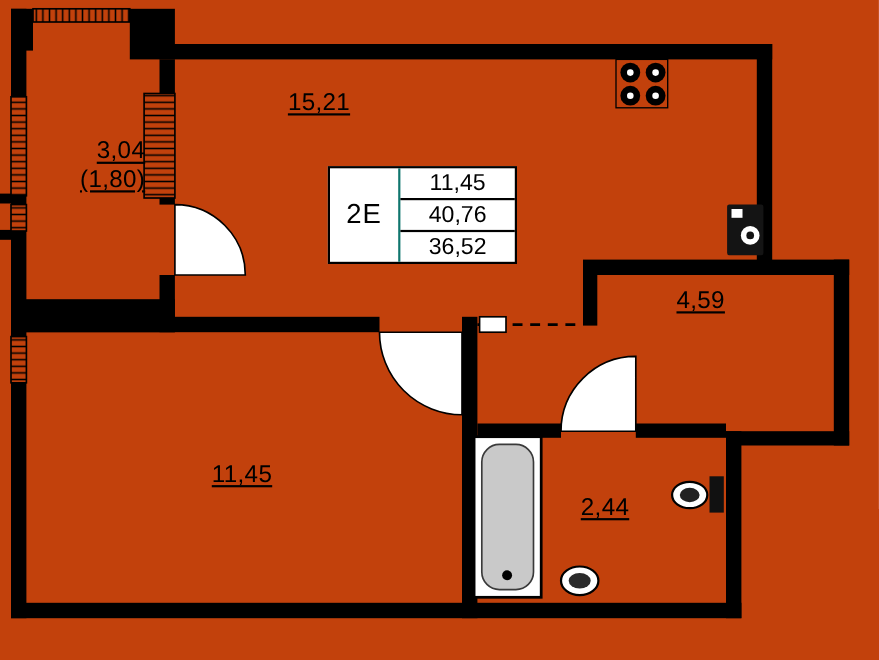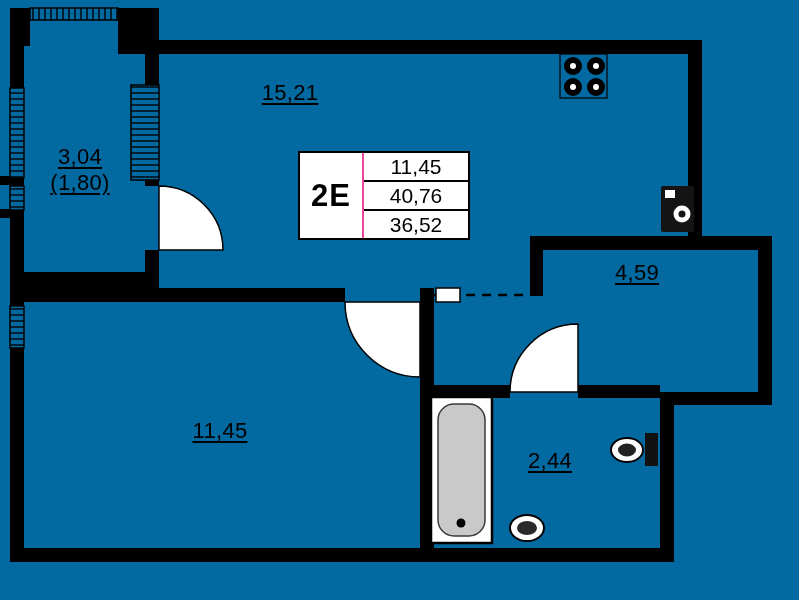--- a/index.html
+++ b/index.html
@@ -1,33 +1,33 @@
 <!DOCTYPE html>
 <html><head>
 <meta charset="utf-8">
 <style>
   html,body{margin:0;padding:0;background:#fff;}
   .stage{
-    position:relative;width:799px;height:600px;background:#0369a1;
+    position:relative;width:799px;height:600px;background:#c2410c;
     font-family:"Liberation Sans", sans-serif;color:#000;overflow:hidden;
   }
   .stage svg{position:absolute;left:0;top:0;}
   .lbl{
     position:absolute;font-size:22px;text-align:center;line-height:26px;
     letter-spacing:.3px;white-space:nowrap;
   }
   .u{text-decoration:underline;text-underline-offset:3px;}
   
   .info-table{
     position:absolute;left:298px;top:151px;width:172px;height:89px;
     border:2px solid #000;background:#fff;display:flex;box-sizing:border-box;
   }
   .unit-cell{
-    width:62px;border-right:2px solid #ec4899;display:flex;align-items:center;
-    justify-content:center;font-size:31px;font-weight:bold;letter-spacing:1px;
+    width:62px;border-right:2px solid #0f766e;display:flex;align-items:center;
+    justify-content:center;font-size:25px;font-weight:normal;letter-spacing:1px;
   }
   .area-rows{flex:1;display:flex;flex-direction:column;}
   .area-rows .arow{
     flex:1;display:flex;align-items:center;justify-content:center;
     font-size:21px;border-bottom:2px solid #000;
   }
   .area-rows .arow:last-child{border-bottom:none;}
 </style>
 </head>
 <body>
@@ -137,21 +137,21 @@
     </g>
 
     <g>
       <ellipse cx="527" cy="528" rx="17" ry="13" fill="#fff" stroke="#000" stroke-width="2"></ellipse>
       <ellipse cx="527" cy="528" rx="10" ry="7" fill="#2a2a2a"></ellipse>
     </g>
   </svg>
 
   <div class="lbl u" style="left:240px;top:80px;width:100px;">15,21</div>
 
-  <div class="lbl" style="left:28px;top:144px;width:104px;">
+  <div class="lbl" style="left:28px;top:124px;width:104px;text-align:right;">
     <div class="u">3,04</div>
     <div class="u">(1,80)</div>
   </div>
 
   <div class="lbl u" style="left:170px;top:418px;width:100px;">11,45</div>
 
   <div class="lbl u" style="left:592px;top:260px;width:90px;">4,59</div>
 
   <div class="lbl u" style="left:505px;top:448px;width:90px;">2,44</div>
 

